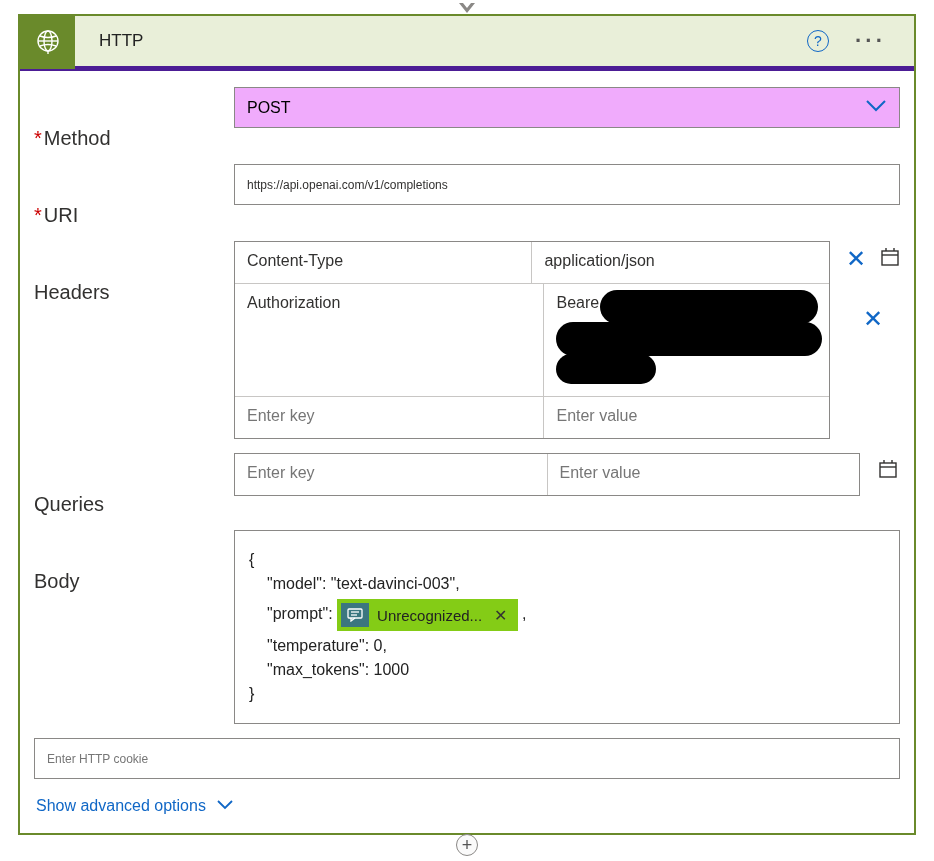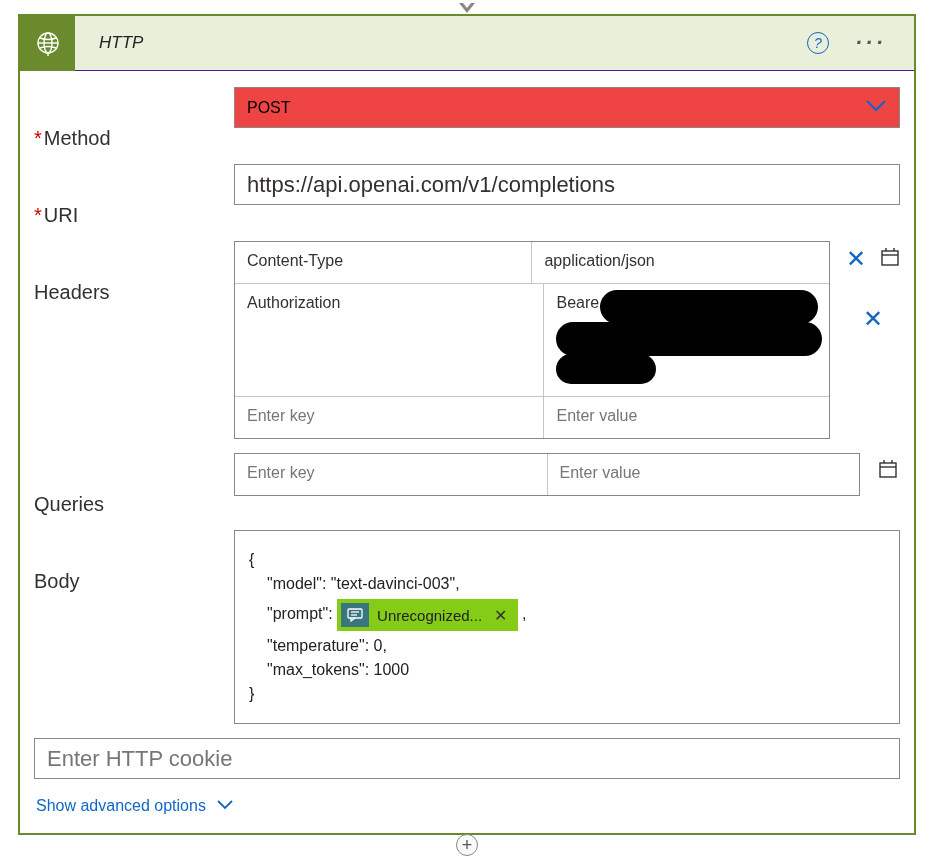--- a/index.html
+++ b/index.html
@@ -8,22 +8,21 @@
 
   
   .arrow-top { display: flex; justify-content: center; height: 14px; }
   .arrow-top svg { display:block; }
 
   .card { border: 2px solid #6a8a2b; background: #fff; }
 
   .card-header {
     display: flex; align-items: center;
     background: #e9efd9; height: 55px;
-    border-bottom: 1px solid #4c1d95;
-    font-style: italic;
+    border-bottom: 5px solid #4c1d95;
   }
   .card-header .icon-block {
     width: 55px; height: 55px; background: #6a8a2b;
     display: flex; align-items: center; justify-content: center; color:#fff;
   }
   .card-title { font-size: 17px; color: #222; margin-left: 24px; flex: 1; }
   .header-actions { display: flex; align-items: center; gap: 26px; padding-right: 28px; }
   .help-icon { width: 22px; height: 22px; border: 1.5px solid #1067c6; border-radius: 50%; color: #1067c6; font-size: 14px; display:flex; align-items:center; justify-content:center; cursor:pointer; }
   .more-dots { letter-spacing: 3px; font-size: 22px; color: #555; font-weight: bold; cursor:pointer; line-height: 1; }
 
@@ -31,27 +30,27 @@
 
   .row { display: flex; align-items: flex-start; margin-bottom: 14px; }
   .row .label-col { width: 200px; font-size: 20px; color: #323130; padding-top: 8px; margin-top: 32px; }
   .row .label-col .req { color: #c00; margin-right: 2px; }
   .row .field-col { flex: 1; display: flex; align-items: flex-start; gap: 16px; }
 
   .field-wide { flex: 1; }
 
   .select-box {
     border: 1px solid #8a8886; height: 41px; display:flex; align-items:center;
-    padding: 11px 12px; justify-content: space-between; cursor: pointer; background:#ef4444;
+    padding: 11px 12px; justify-content: space-between; cursor: pointer; background:#f0abfc;
   }
   .select-box .chev { color:#1067c6; }
 
   .text-input {
     border: 1px solid #8a8886; height: 41px; width:100%;
-    padding: 0 12px; font-size: 22px; color:#323130; background:#fff;
+    padding: 0 12px; font-size: 12px; color:#323130; background:#fff;
   }
   .text-input::placeholder { color: #767676; }
 
   
   .kv-table { border: 1px solid #8a8886; }
   .kv-row { display: flex; }
   .kv-row + .kv-row { border-top: 1px solid #c8c6c4; gap: 24px; }
   .kv-cell { flex: 1; padding: 10px 12px; font-size: 16px; color:#323130; min-height: 41px; display:flex; align-items:flex-start;}
   .kv-cell + .kv-cell { border-left: 1px solid #c8c6c4; }
   .kv-cell.placeholder { color: #767676; }

